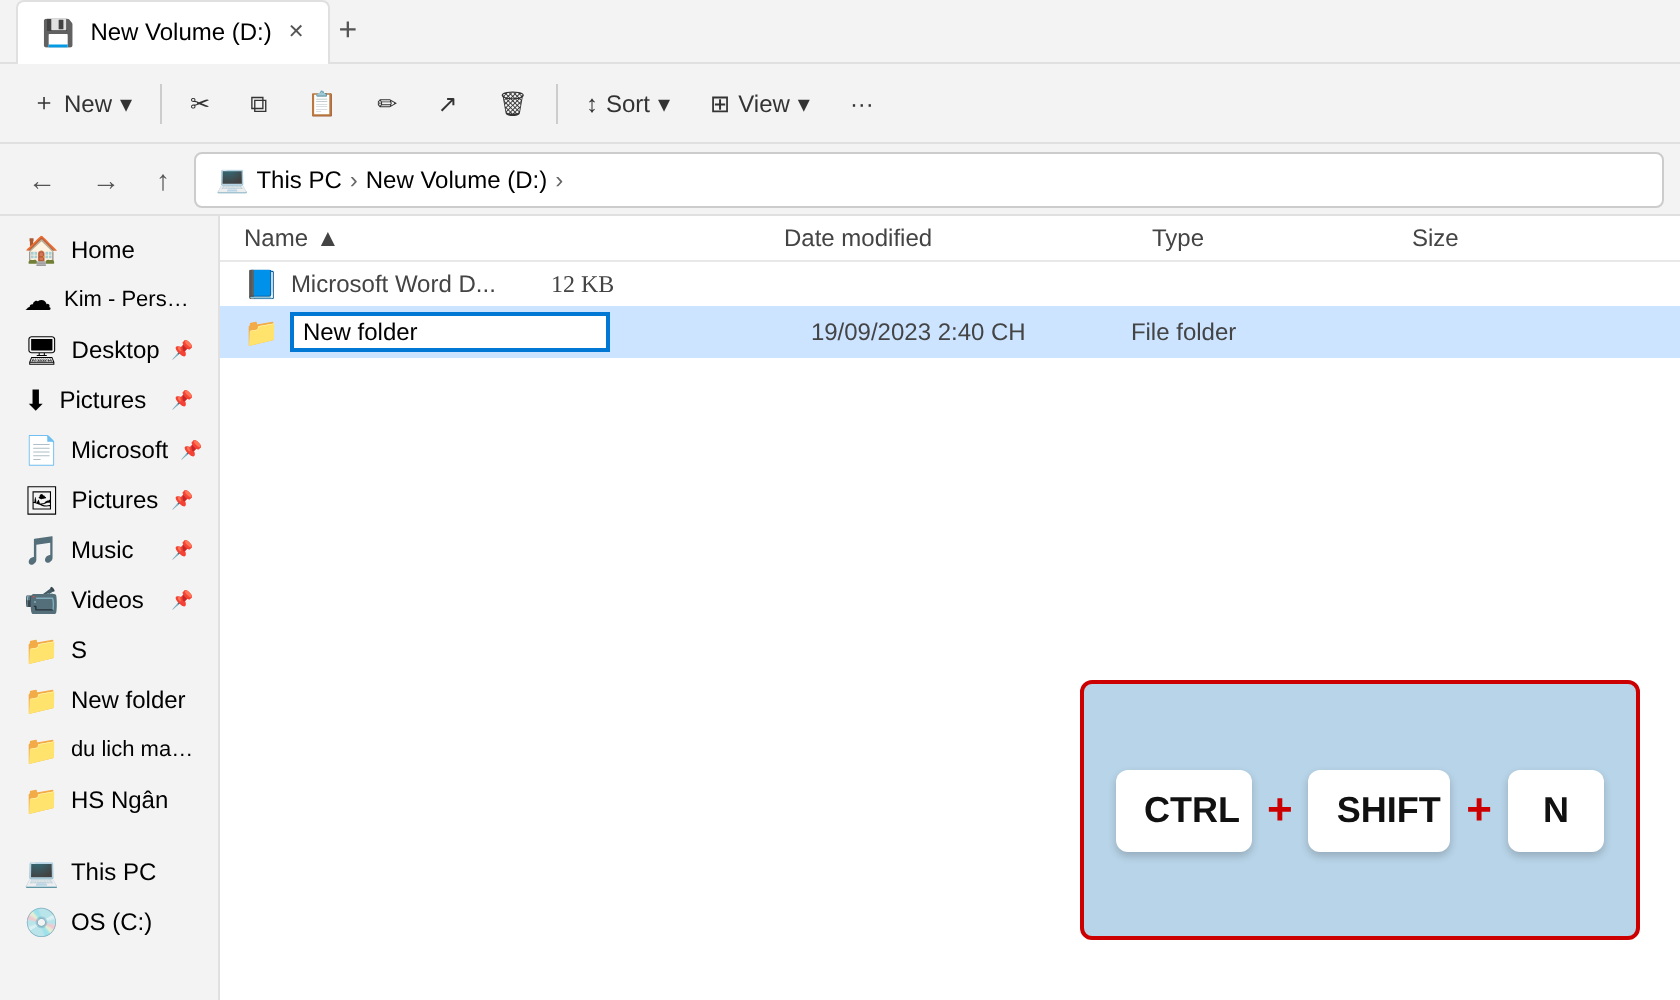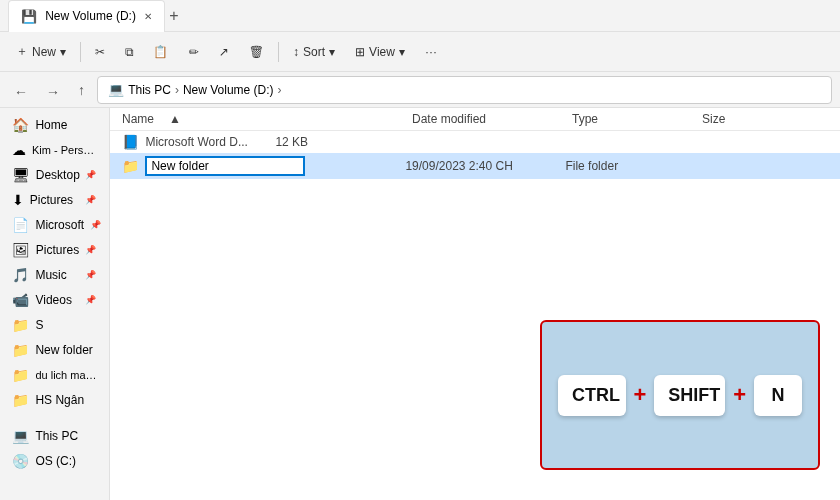--- a/index.html
+++ b/index.html
@@ -68,47 +68,47 @@
     .sidebar-item .icon { font-size: 14px; flex-shrink: 0; }
     .sidebar-item .pin { margin-left: auto; font-size: 9px; color: #888; }
 
     
     .content { flex: 1; background: white; overflow-y: auto; position: relative; }
     .content-header {
       display: flex; align-items: center; padding: 4px 12px;
       border-bottom: 1px solid #e8e8e8; background: white;
       font-size: 12px; color: #444;
     }
-    .col-name { width: 270px; display: flex; align-items: flex-start; gap: 15px; cursor: pointer; }
-    .col-date { width: 160px; margin-left: 20px; }
-    .col-type { width: 130px; }
+    .col-name { width: 270px; display: flex; align-items: flex-start; gap: 4px; cursor: pointer; }
+    .col-date { width: 160px; }
+    .col-type { width: 130px; margin-left: 24px; }
     .col-size { width: 80px; }
 
     .file-row {
       display: flex; align-items: center; padding: 3px 12px;
       font-size: 12px; cursor: pointer;
     }
     .file-row.rename-active { background: #cce4ff; }
 
     .file-icon { margin-right: 6px; font-size: 14px; }
     .file-name { width: 260px; }
     .file-date { width: 160px; color: #444; }
     .file-type { width: 130px; color: #444; }
-    .file-size { width: 80px; color: #444; }
+    .file-size { width: 80px; color: #444; font-family: Liberation Serif, serif; }
 
     .rename-input {
       background: white; border: 2px solid #0078d4;
       padding: 1px 4px; font-size: 12px; width: 160px;
       outline: none;
     }
 
     
     .shortcut-overlay {
       position: absolute; right: 20px; bottom: 30px;
-      width: 280px; height: 150px;
+      width: 280px; height: 130px;
       background: #b8d4e8; border: 2px solid #cc0000;
       border-radius: 6px;
       display: flex; align-items: center; justify-content: center;
       gap: 8px; padding: 16px;
     }
     .key-badge {
       background: white; border-radius: 6px;
       padding: 10px 14px; font-size: 18px; font-weight: bold;
       color: #111; box-shadow: 0 2px 4px rgba(0,0,0,0.2);
       min-width: 48px; text-align: center;

